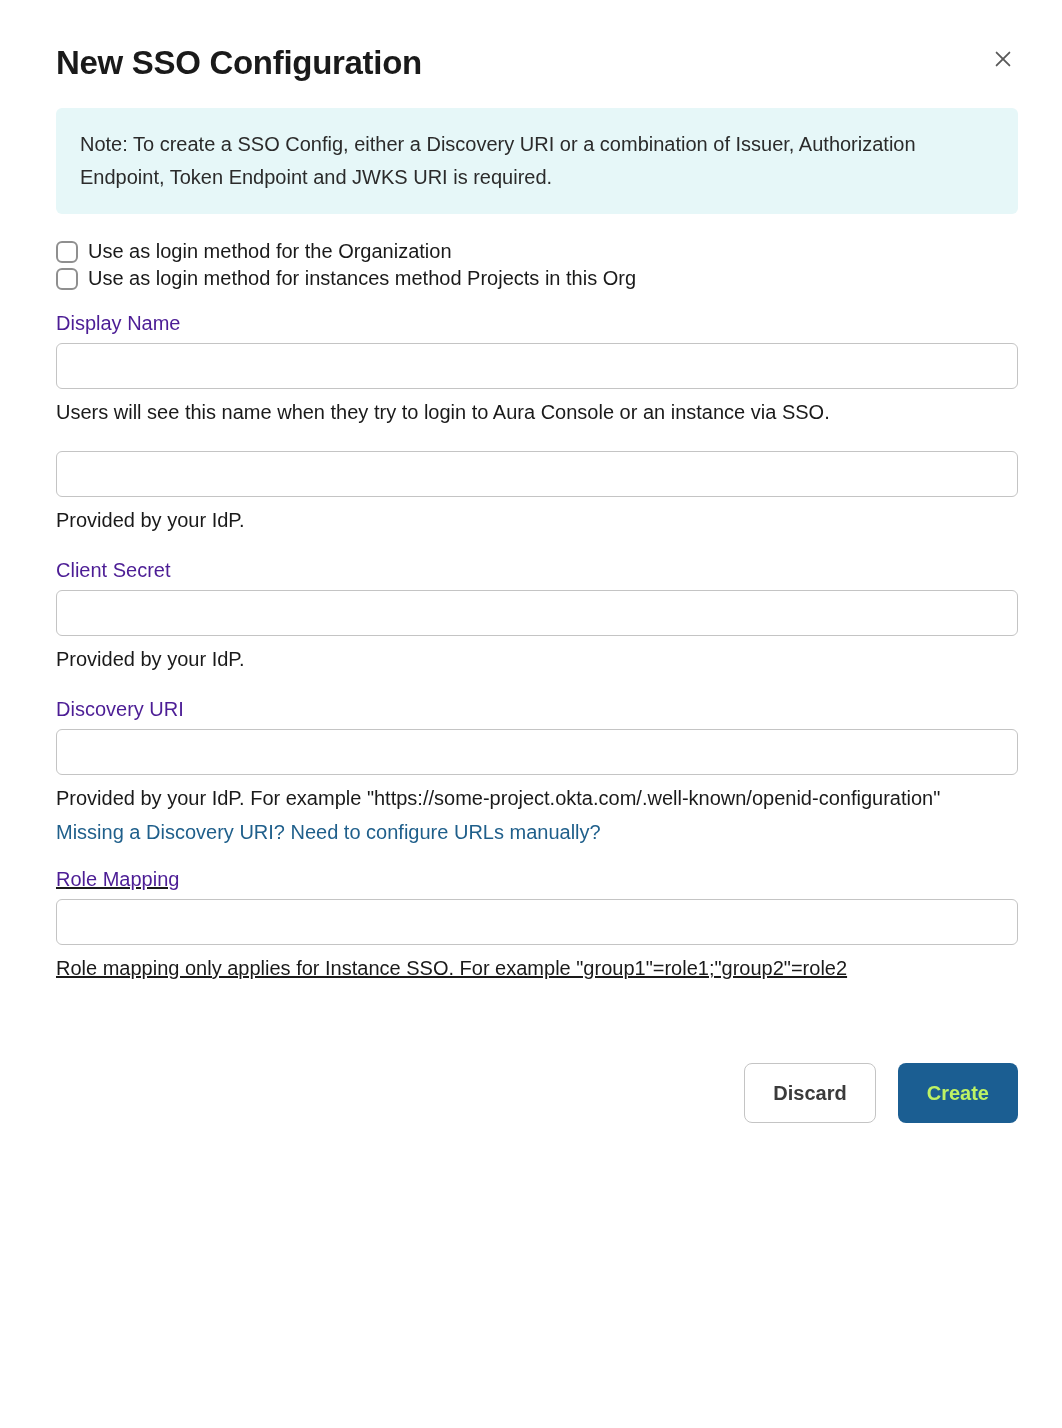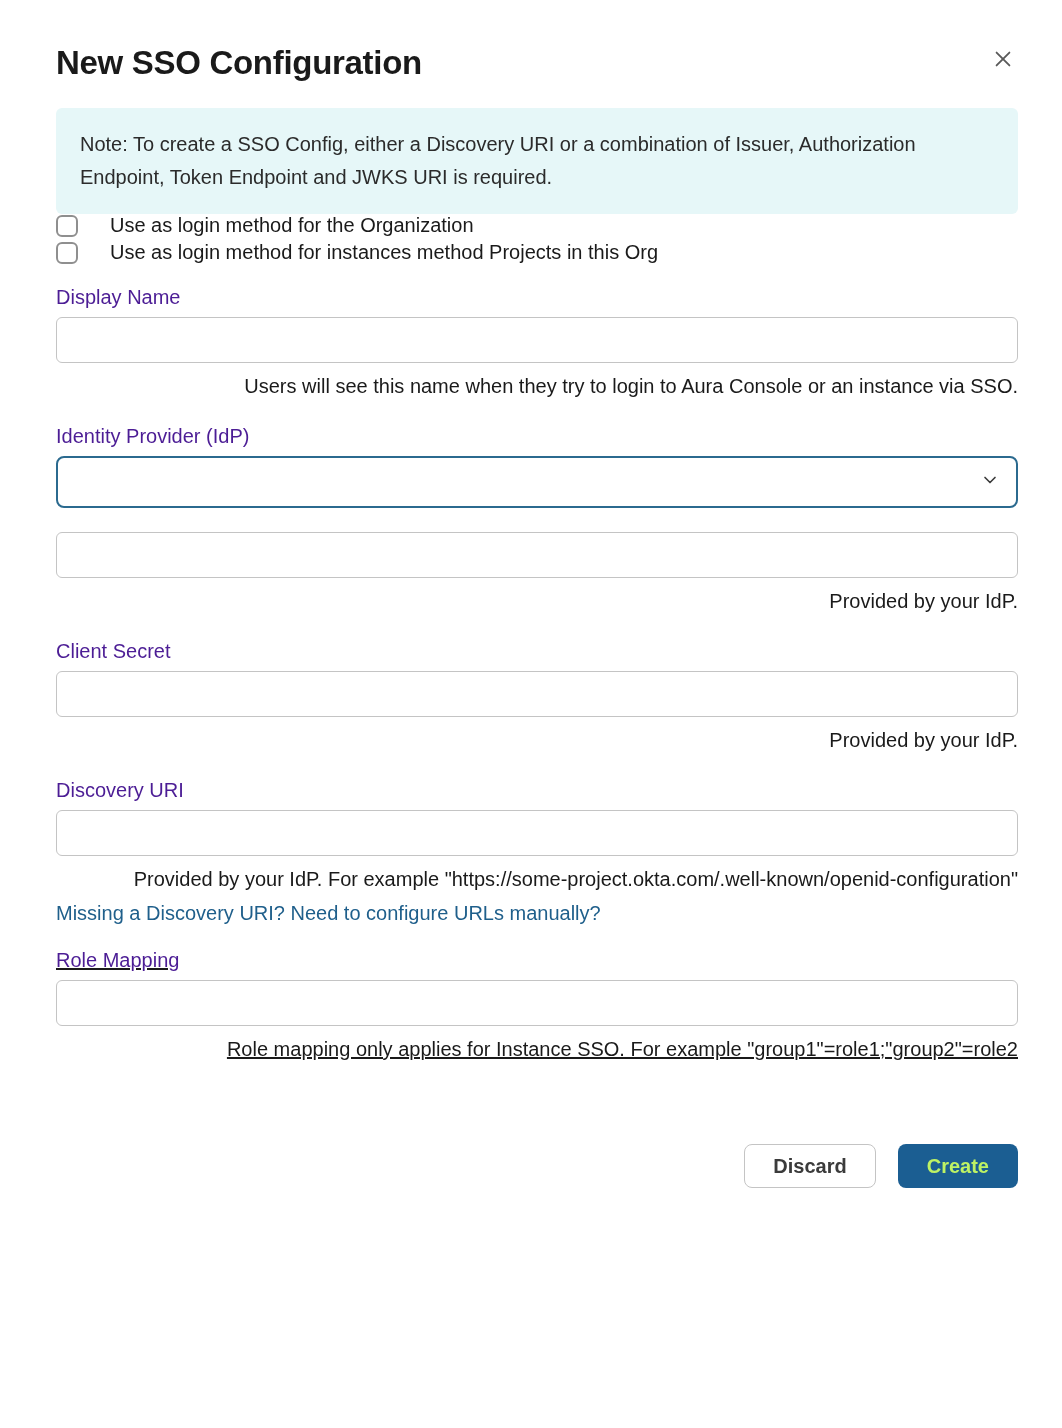--- a/index.html
+++ b/index.html
@@ -38,26 +38,27 @@
   }
   .close-btn svg { width: 22px; height: 22px; stroke: currentColor; }
 
   .note-box {
     background: #e6f7f8;
     border-radius: 6px;
     padding: 20px 24px;
     font-size: 20px;
     line-height: 1.65;
     color: #2b2b2b;
+    margin-bottom: 26px;
   }
 
   .checkbox-row {
     display: flex;
     align-items: center;
-    gap: 32px;
+    gap: 10px;
     margin-bottom: 4px;
   }
   .checkbox {
     width: 22px;
     height: 22px;
     border: 2px solid #8f8f8f;
     border-radius: 6px;
     background: #fff;
     cursor: pointer;
     flex-shrink: 0;
@@ -106,38 +107,37 @@
     pointer-events: none;
     color: #3b3b3b;
   }
   .select-chevron svg { width: 20px; height: 20px; stroke: currentColor; }
 
   .help-text {
     font-size: 20px;
     color: #1a1a1a;
     margin-top: 8px;
     line-height: 1.5;
-    text-align: right;
   }
   .link {
     color: #1f5f8b;
     font-size: 20px;
     cursor: pointer;
     display: inline-block;
     margin-top: 8px;
   }
 
   .footer {
     display: flex;
     justify-content: flex-end;
     gap: 22px;
     margin-top: 80px;
   }
   .btn {
-    height: 44px;
+    height: 60px;
     padding: 0 28px;
     border-radius: 8px;
     font-size: 20px;
     font-weight: 600;
     cursor: pointer;
     border: 1px solid transparent;
   }
   .btn-secondary {
     background: #fff;
     border-color: #c4c4c4;
@@ -177,31 +177,20 @@
       <span class="checkbox-label">Use as login method for instances method Projects in this Org</span>
     </div>
   </div>
 
   <div class="field">
     <label class="field-label">Display Name</label>
     <input type="text" class="text-input" value="" style="">
     <div class="help-text">Users will see this name when they try to login to Aura Console or an instance via SSO.</div>
   </div>
 
-  <div class="field">
-    <label class="field-label">Identity Provider (IdP)</label>
-    <div class="select-wrap">
-      <input type="text" class="select-input" readonly="" value="" style="">
-      <span class="select-chevron">
-        <svg viewBox="0 0 24 24" fill="none" stroke-width="2" stroke-linecap="round" stroke-linejoin="round">
-          <polyline points="6 9 12 15 18 9"></polyline>
-        </svg>
-      </span>
-    </div>
-  </div>
 
   <div class="field">
     <input type="text" class="text-input" value="" style="">
     <div class="help-text">Provided by your IdP.</div>
   </div>
 
   <div class="field">
     <label class="field-label">Client Secret</label>
     <input type="text" class="text-input" value="" style="">
     <div class="help-text">Provided by your IdP.</div>

